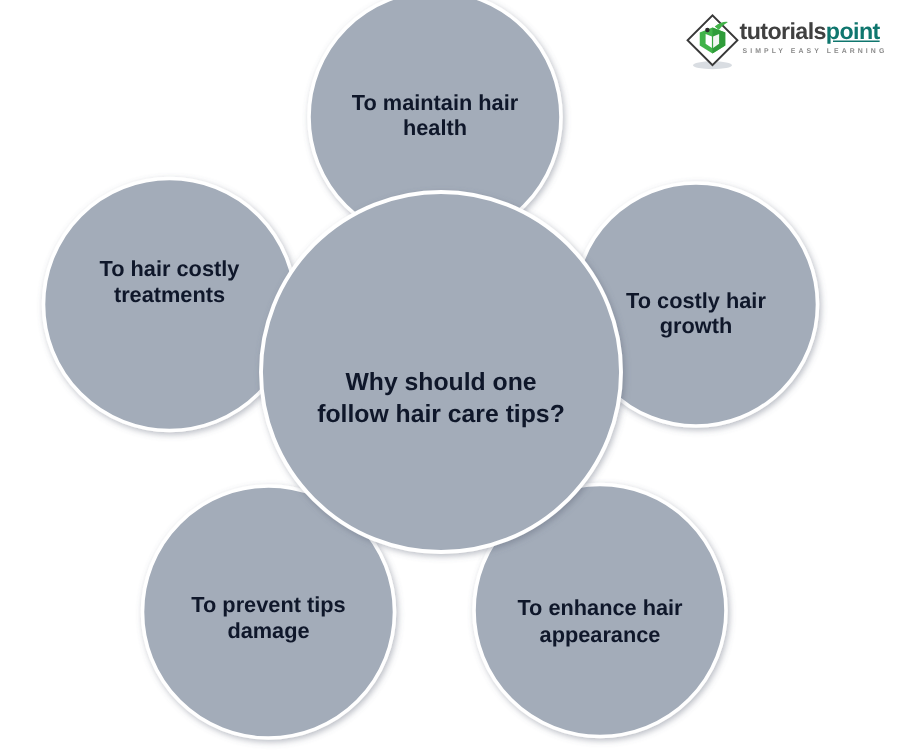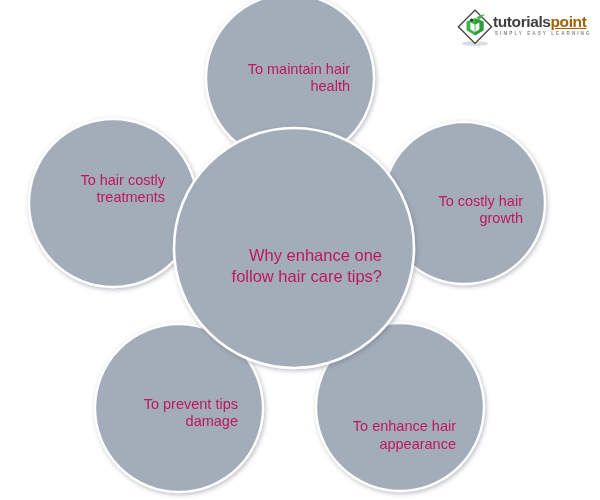--- a/index.html
+++ b/index.html
@@ -42,38 +42,38 @@
     position: absolute;
     left: 38px;
     top: 8px;
     font-size: 15.5px;
     font-weight: bold;
     letter-spacing: -0.4px;
     line-height: 1;
     white-space: nowrap;
   }
   .logo-word .w1 { color: #404040; }
-  .logo-word .w2 { color: #a16207; text-decoration: underline; }
+  .logo-word .w2 { color: #0f766e; text-decoration: underline; }
   .logo-tag {
     position: absolute;
     left: 40px;
     top: 25px;
     font-size: 4.6px;
     letter-spacing: 2.05px;
     color: #8a8a8a;
     font-weight: bold;
     white-space: nowrap;
   }
 
   
   .node-label {
     position: absolute;
-    text-align: right;
-    color: #be185d;
-    font-weight: normal;
+    text-align: center;
+    color: #0f172a;
+    font-weight: bold;
     line-height: 1.22;
     pointer-events: none;
     white-space: pre-line;
   }
   .node-label.satellite { font-size: 14.5px; }
   .node-label.center {
     font-size: 16.5px;
     line-height: 1.3;
   }
 </style>
@@ -108,24 +108,24 @@
       </g>
     <g id="center-layer">
         <circle cx="294" cy="248" r="120" fill="#a3acb9" stroke="#ffffff" stroke-width="2.6" filter="url(#softshadow)"></circle>
       </g>
   </svg>
 
   
   <div id="label-layer">
       <div class="node-label satellite" style="left: 230px; width: 120px; top: 60.5px;">To maintain hair health</div>
       <div class="node-label satellite" style="left: 405px; width: 118px; top: 192.5px;">To costly hair growth</div>
-      <div class="node-label satellite" style="left: 344px; width: 112px; top: 418px;">To enhance hair appearance</div>
+      <div class="node-label satellite" style="left: 344px; width: 112px; top: 398px;">To enhance hair appearance</div>
       <div class="node-label satellite" style="left: 120px; width: 118px; top: 395.5px;">To prevent tips damage</div>
       <div class="node-label satellite" style="left: 61px; width: 104px; top: 171.5px;">To hair costly treatments</div>
-      <div class="node-label center" style="left: 206px; width: 176px; top: 244.5px;">Why enhance one follow hair care tips?</div>
+      <div class="node-label center" style="left: 206px; width: 176px; top: 244.5px;">Why should one follow hair care tips?</div>
     </div>
 
   
   <div class="logo">
     <svg class="logo-mark" viewBox="0 0 40 40" xmlns="http://www.w3.org/2000/svg">
       <ellipse cx="20" cy="35.5" rx="13" ry="2.6" fill="#d9dde2"></ellipse>
       <rect x="20" y="2.2" width="23.5" height="23.5" transform="rotate(45 20 2.2)" fill="#ffffff" stroke="#3a3a3a" stroke-width="1.3"></rect>
       <path d="M11.5 13.6 L20 10.3 L28.5 13.6 L28.5 22.3 L20 27.6 L11.5 22.3 Z" fill="#41b349"></path>
       <path d="M20 10.3 L28.5 13.6 L28.5 22.3 L20 27.6 Z" fill="#2f9c3a"></path>
       <path d="M15.4 14.6 L19.6 16.4 L19.6 24.0 L15.4 21.2 Z" fill="#ffffff"></path>

